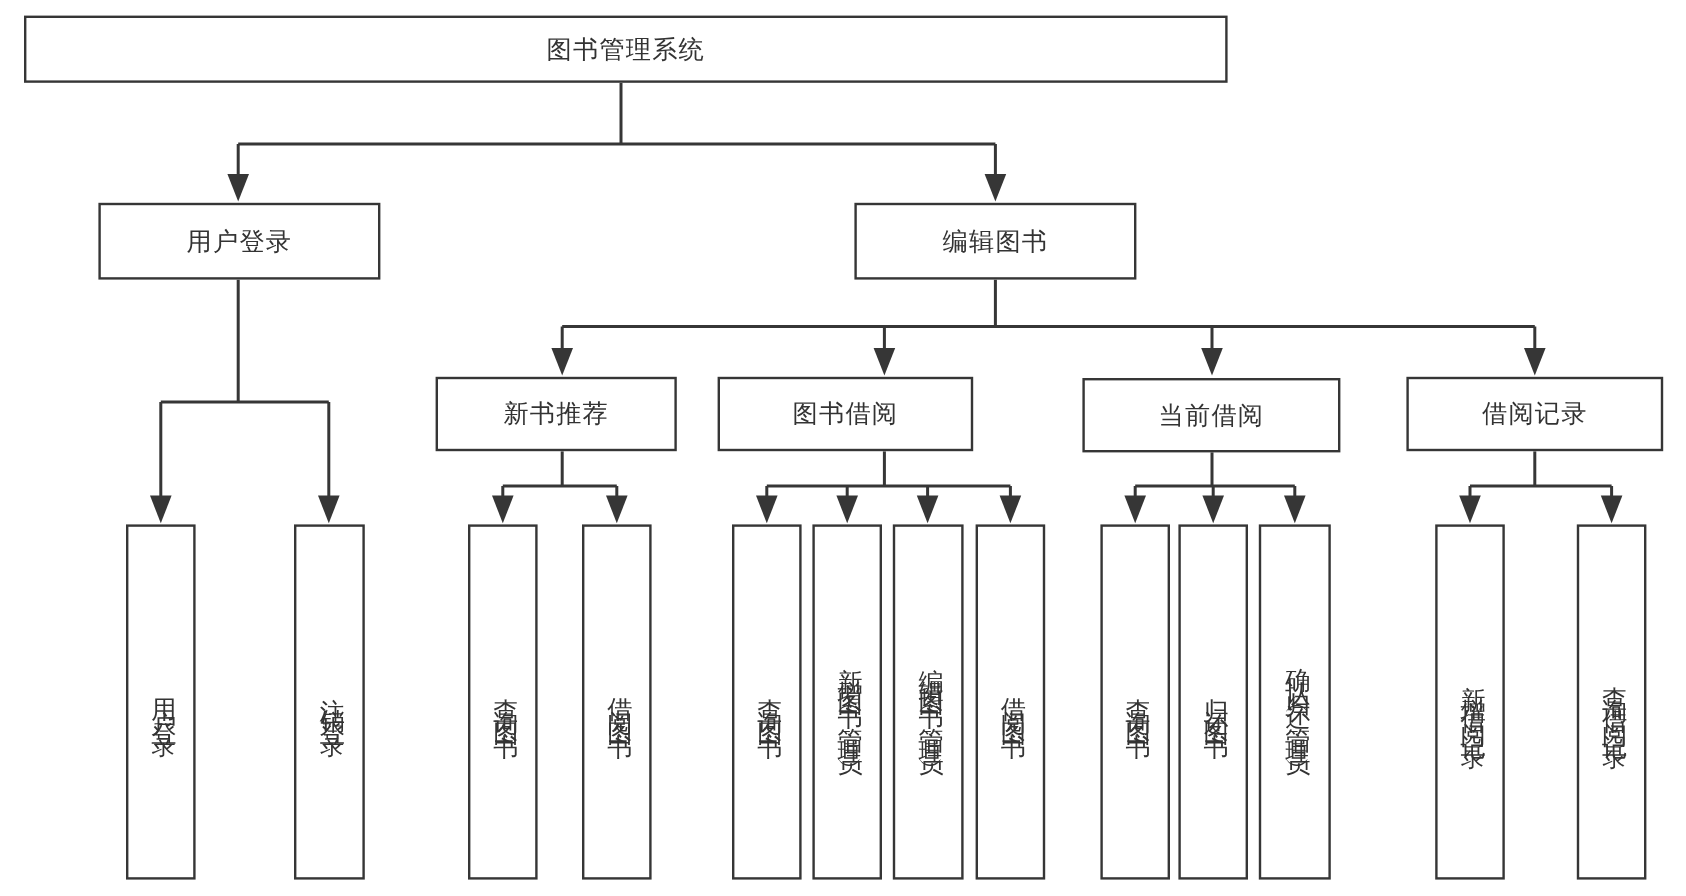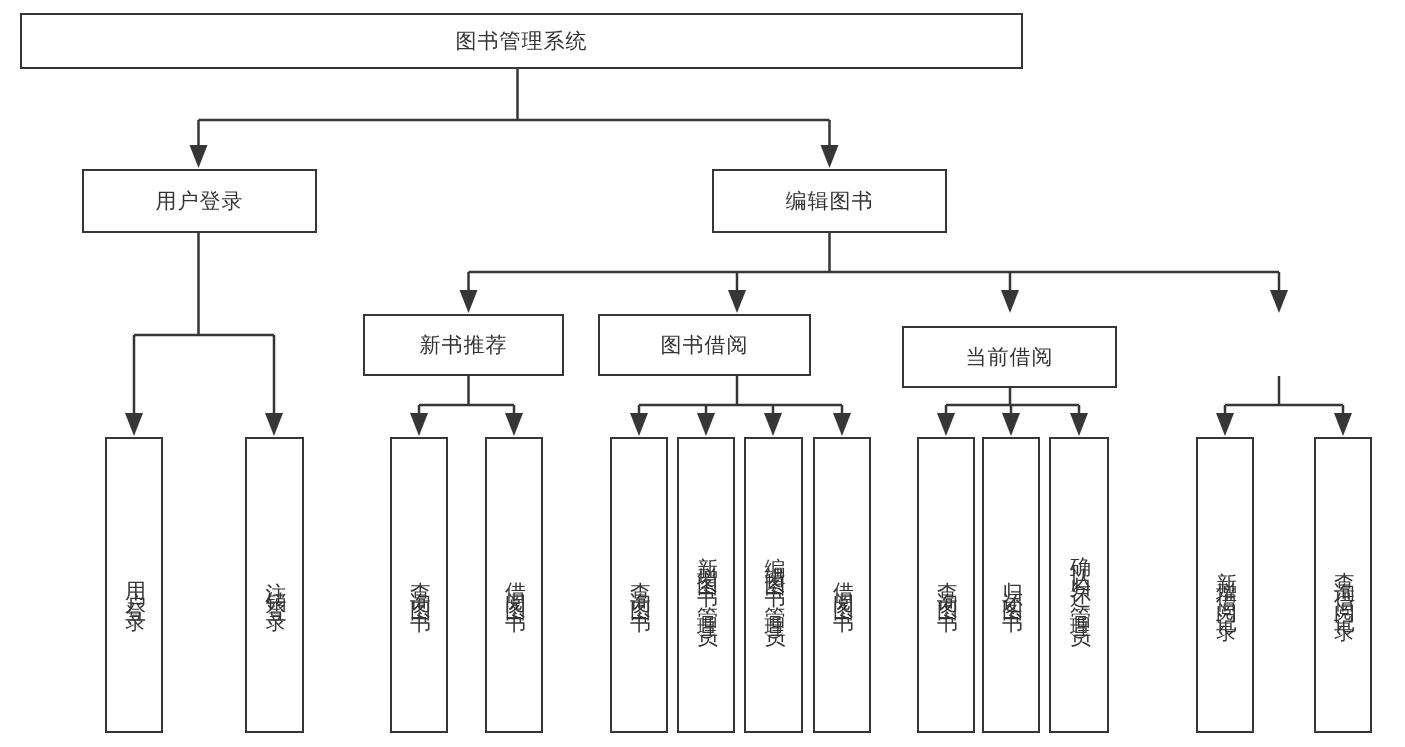--- a/index.html
+++ b/index.html
@@ -119,22 +119,25 @@
   <div class="box" style="left:712px; top:169px; width:235px; height:64px;">
     <span class="h-label">编辑图书</span>
   </div>
 
   <div class="box" style="left:363px; top:314px; width:201px; height:62px;">
     <span class="h-label">新书推荐</span>
   </div>
   <div class="box" style="left:598px; top:314px; width:213px; height:62px;">
     <span class="h-label">图书借阅</span>
   </div>
-  <div class="box" style="left:902px; top:326px; width:215px; height:62px;">
+  <div class="box" style="left:902px; top:315px; width:215px; height:62px;">
     <span class="h-label">当前借阅</span>
+  </div>
+  <div class="box" style="left:1172px; top:314px; width:214px; height:62px;">
+    <span class="h-label">借阅记录</span>
   </div>
 
   <div class="box leaf" style="left:105px; top:437px; width:58px; height:296px;">
     <span class="v-label">用户登录</span>
   </div>
   <div class="box leaf" style="left:245px; top:437px; width:59px; height:296px;">
     <span class="v-label">注销登录</span>
   </div>
 
   <div class="box leaf" style="left:390px; top:437px; width:58px; height:296px;">

